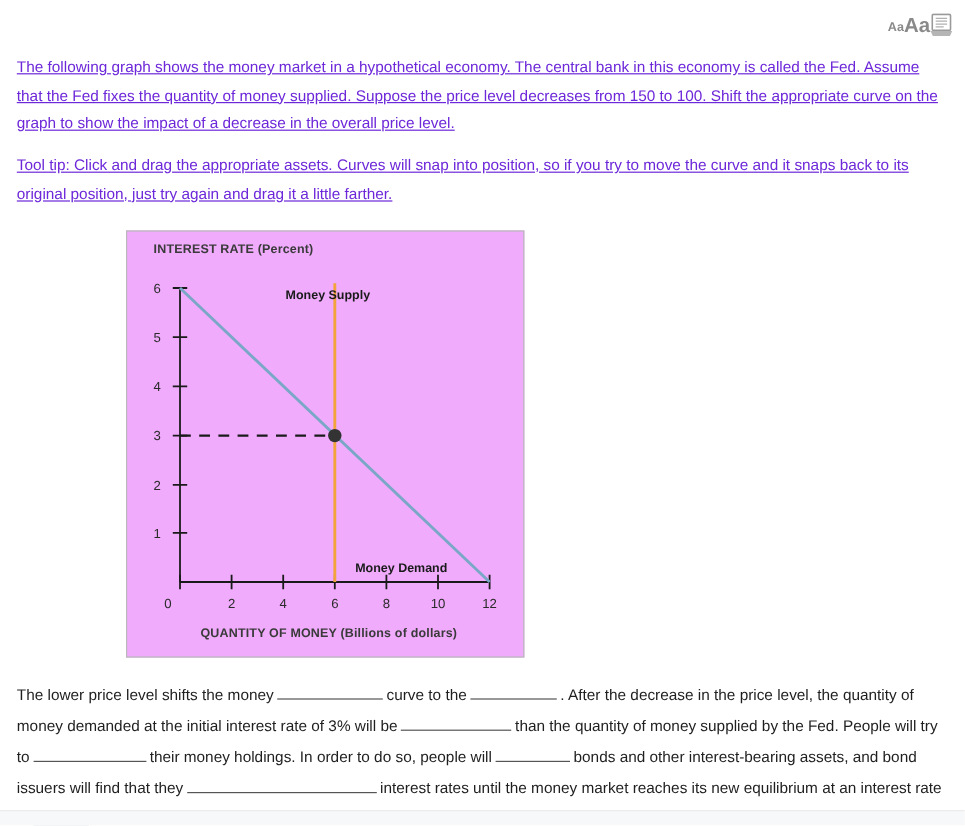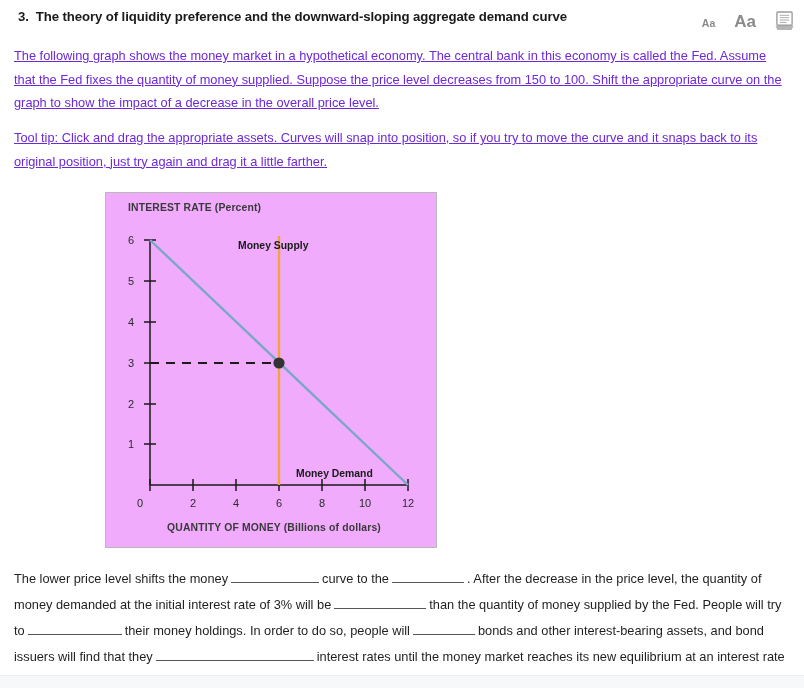--- a/index.html
+++ b/index.html
@@ -35,21 +35,21 @@
     letter-spacing: -0.1px;
     white-space: nowrap;
   }
   .q-num { margin-right: 7px; }
   .header-tools {
     position: absolute;
     right: 10px;
     top: 7px;
     display: flex;
     align-items: flex-end;
-    gap: 19px;
+    gap: 0;
     height: 24px;
     text-align: center;
   }
   .aa-small {
     font-size: 10.5px;
     font-weight: bold;
     color: #8a8a8a;
     line-height: 1;
     padding-bottom: 3px;
     cursor: pointer;
@@ -162,23 +162,20 @@
     width: 804px;
     height: 12px;
     background: #f7f8f9;
     border-top: 1px solid #ececec;
   }
 </style>
 </head>
 <body>
 
 <div class="header">
-  <div class="q-title">
-    <span class="q-num">3.</span><span>The theory of liquidity preference and the downward-sloping aggregate demand curve</span>
-  </div>
   <div class="header-tools">
     <span class="aa-small">Aa</span>
     <span class="aa-large">Aa</span>
     <span>
       <svg class="doc-icon" viewBox="0 0 20 21">
         <rect x="2" y="1" width="16" height="14" rx="1" fill="#ffffff" stroke="#9a9a9a" stroke-width="1.4"></rect>
         <line x1="5" y1="4.5" x2="15" y2="4.5" stroke="#b0b0b0" stroke-width="1.1"></line>
         <line x1="5" y1="7" x2="15" y2="7" stroke="#b0b0b0" stroke-width="1.1"></line>
         <line x1="5" y1="9.5" x2="15" y2="9.5" stroke="#b0b0b0" stroke-width="1.1"></line>
         <line x1="5" y1="12" x2="12" y2="12" stroke="#b0b0b0" stroke-width="1.1"></line>

